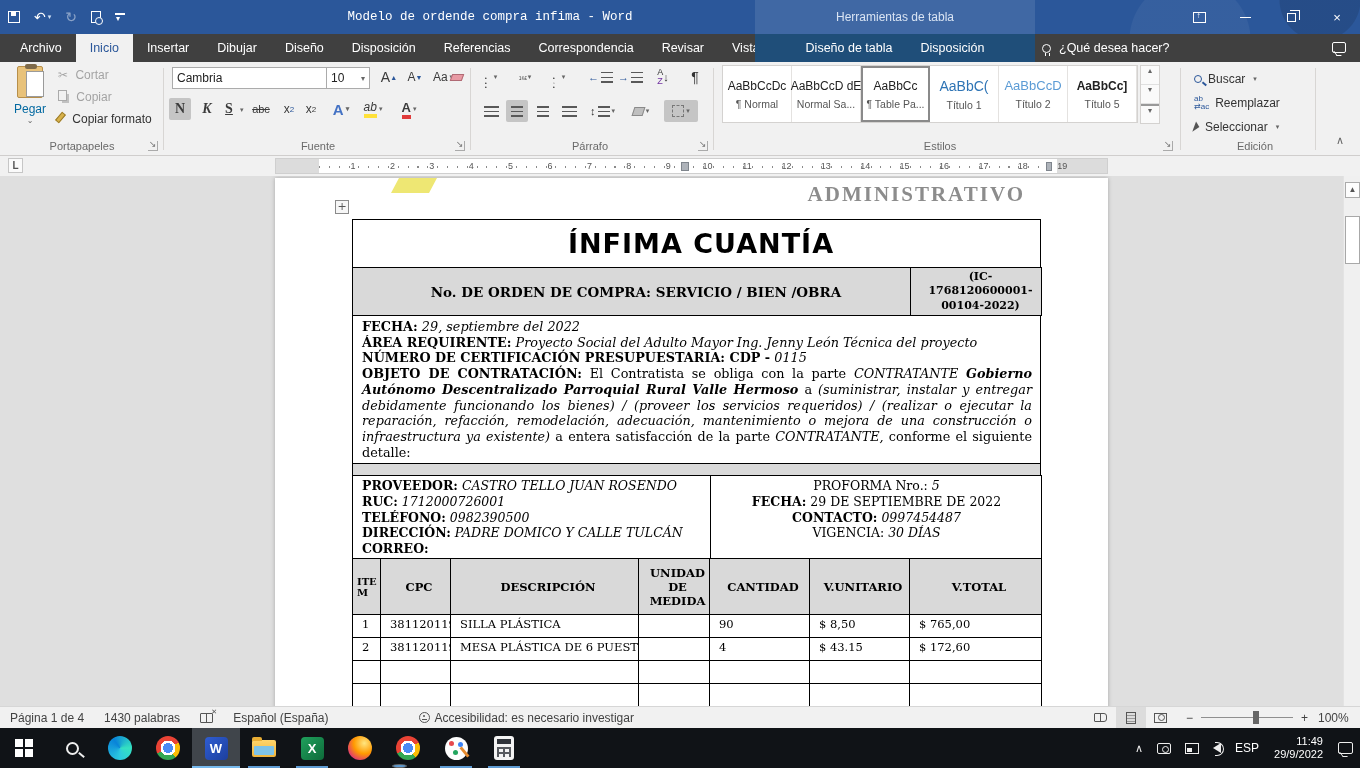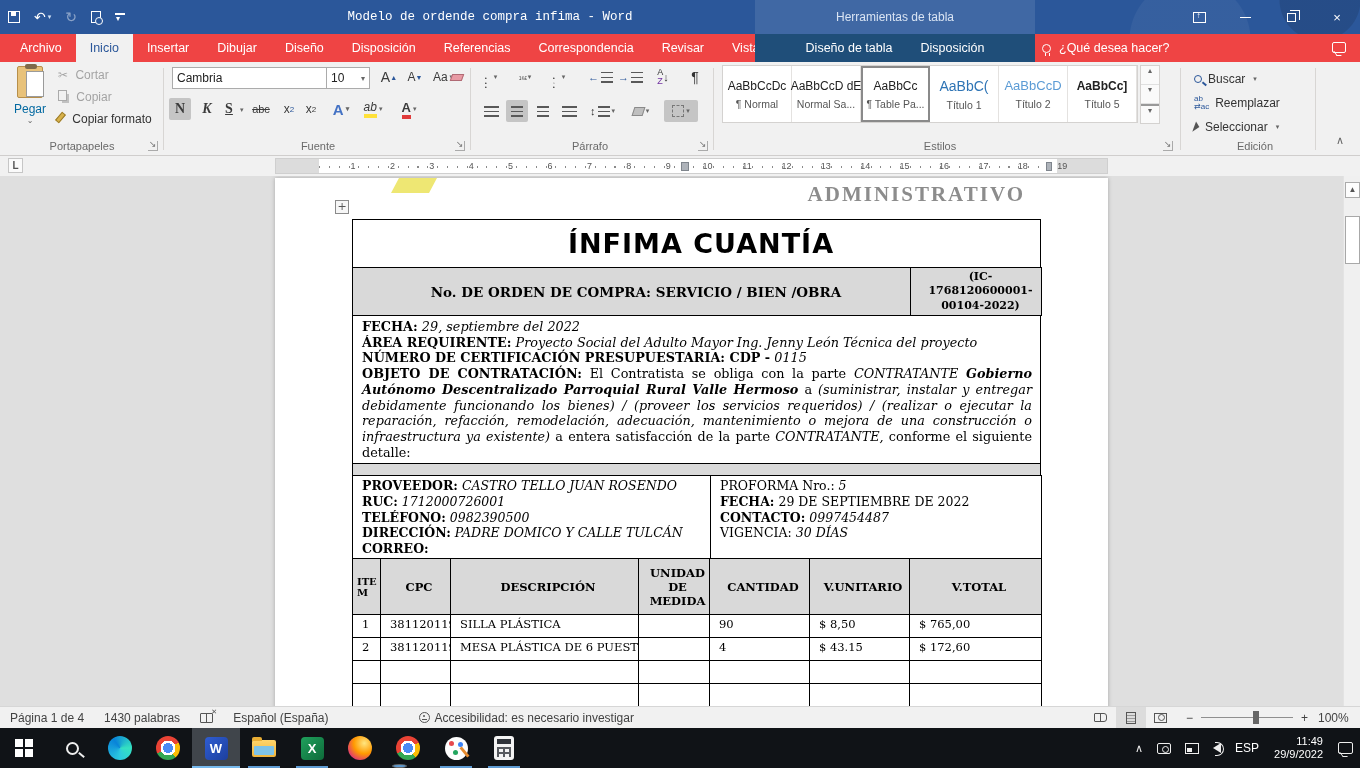--- a/index.html
+++ b/index.html
@@ -29,21 +29,21 @@
   .avatar { width:24px; height:24px; border-radius:50%; background:#c9ced4; color:#5a6570; font-size:10px; font-weight:bold; display:flex; align-items:center; justify-content:center; }
   .winbtns { position:absolute; right:0; top:0; height:34px; display:flex; }
   .winbtn { width:46px; height:34px; display:flex; align-items:center; justify-content:center; color:#fff; font-size:13px; }
   .ic-ribbonopts { width:13px; height:11px; border:1.2px solid #fff; position:relative; }
   .ic-ribbonopts:before { content:"↑"; position:absolute; left:3px; top:-2px; font-size:8px; }
   .ic-min { width:11px; height:1px; border-top:1.5px solid #fff; }
   .ic-restore { width:9px; height:9px; border:1.2px solid #fff; position:relative; }
   .ic-restore:before { content:""; position:absolute; left:2px; top:-4px; width:9px; height:9px; border:1.2px solid #fff; border-left:none; border-bottom:none; }
 
   
-  .tabrow { position:absolute; left:0; top:34px; width:1360px; height:28px; background:#ef4444; color:#fff; }
+  .tabrow { position:absolute; left:0; top:34px; width:1360px; height:28px; background:#404040; color:#fff; }
   .tabs { position:absolute; left:6px; top:0; height:28px; display:flex; }
   .tab { padding:0 14px; height:28px; display:flex; align-items:center; font-size:12.5px; cursor:default; }
   .tab.active { background:#f1f1f1; color:#2b579a; }
   .ctxtabs { position:absolute; left:755px; top:0; width:280px; height:28px; background:#1f4e79; display:flex; justify-content:center; }
   .tellme { position:absolute; left:1042px; top:0; height:28px; display:flex; align-items:center; gap:8px; font-size:12.5px; color:#fff; }
   .bulb { width:9px; height:9px; border:1.3px solid #fff; border-radius:50%; position:relative; }
   .bulb:before { content:""; position:absolute; left:2px; bottom:-4px; width:3px; height:3px; border-left:1.3px solid #fff; border-right:1.3px solid #fff; }
   .bubble { width:14px; height:11px; border:1.3px solid #fff; border-radius:2px; position:relative; }
   .bubble:before { content:""; position:absolute; left:2px; bottom:-4px; width:4px; height:4px; background:inherit; border-left:1.3px solid #fff; border-bottom:1.3px solid #fff; transform:skewX(35deg); }
   .fb { position:absolute; right:14px; top:8px; }
@@ -496,21 +496,21 @@
       <table class="t">
         <tbody>
             <tr>
           <td class="cell-vendor" style="width:358px;">
             <div><span class="b">PROVEEDOR:</span> <span class="i">CASTRO TELLO JUAN ROSENDO</span></div>
             <div><span class="b">RUC:</span> <span class="i">1712000726001</span></div>
             <div><span class="b">TELÉFONO:</span> <span class="i">0982390500</span></div>
             <div><span class="b">DIRECCIÓN:</span> <span class="i">PADRE DOMICO Y CALLE TULCÁN</span></div>
             <div><span class="b">CORREO:</span></div>
           </td>
-          <td class="cell-vendor" style="width:331px;">
+          <td class="cell-vendor" style="width:331px;text-align:center;">
             <div><span>PROFORMA Nro.:</span> <span class="i">5</span></div>
             <div><span class="b">FECHA:</span> <span>29 DE SEPTIEMBRE DE 2022</span></div>
             <div><span class="b">CONTACTO:</span> <span class="i">0997454487</span></div>
             <div><span>VIGENCIA:</span> <span class="i">30 DÍAS</span></div>
           </td>
         </tr>
       </tbody>
         </table>
 
       <table class="t">

